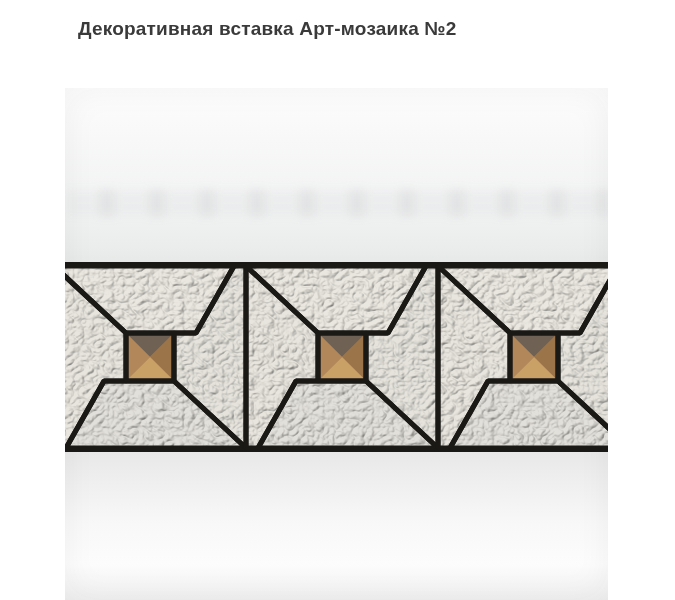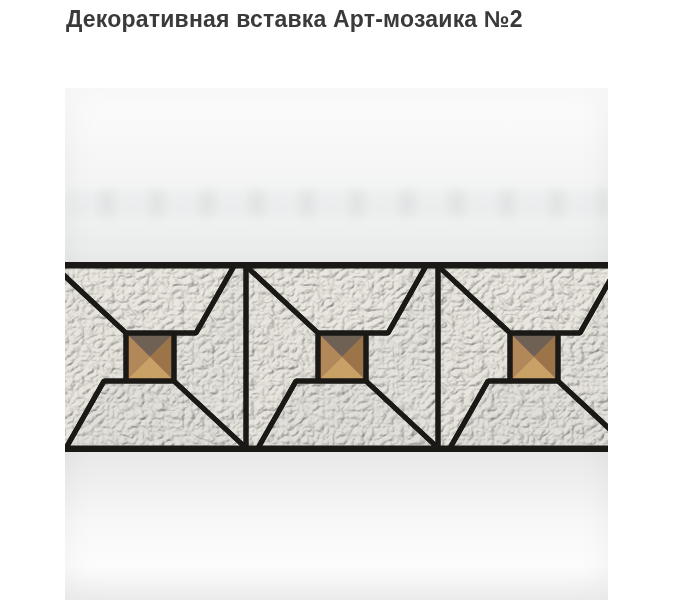--- a/index.html
+++ b/index.html
@@ -1,22 +1,22 @@
 <!DOCTYPE html>
 <html><head>
 <meta charset="utf-8">
 <style>
   html,body{margin:0;padding:0;}
   body{
     width:675px;height:600px;background:#ffffff;position:relative;overflow:hidden;
     font-family:"Liberation Sans", sans-serif;
   }
   .page-title{
-    position:absolute;left:66px;top:6px;margin:0;
-    font-size:23px;font-weight:700;letter-spacing:.2px;color:#3a3a3a;
+    position:absolute;left:66px;top:6px;margin:12px;
+    font-size:19px;font-weight:700;letter-spacing:.2px;color:#3a3a3a;
     font-family:"Liberation Sans", sans-serif;
   }
   .photo{
     position:absolute;left:65px;top:88px;width:543px;height:512px;overflow:hidden;
     background:linear-gradient(180deg,
       #fdfdfd 0%, #f8f8f9 10%, #f1f2f2 24%, #eaebeb 32%, #e7e8e8 34%,
       #e8e8e8 71%, #efefef 77%, #f8f8f8 85%, #fcfcfc 93%, #f0f0f0 100%);
     box-shadow:inset 0 0 34px rgba(40,40,45,.05);
   }
   .reflection{

